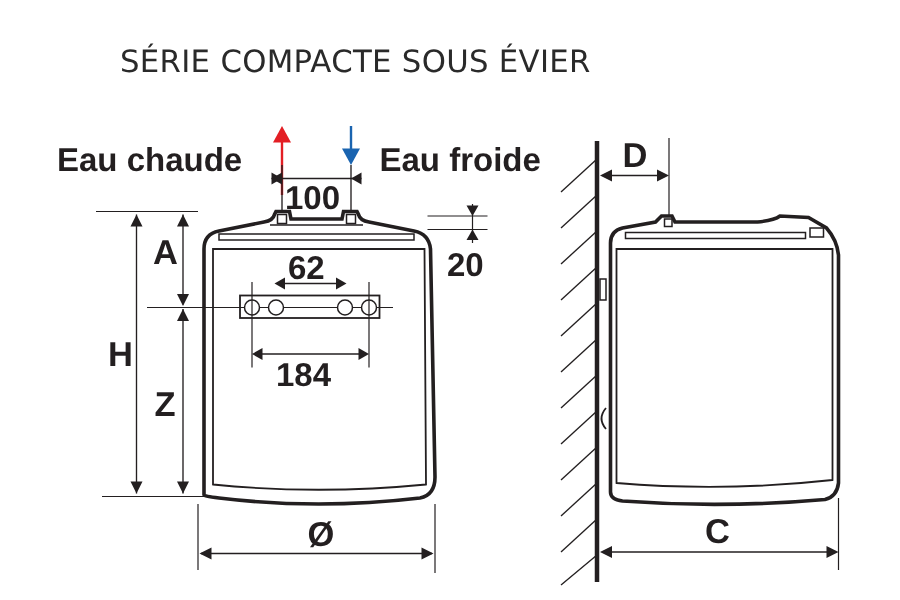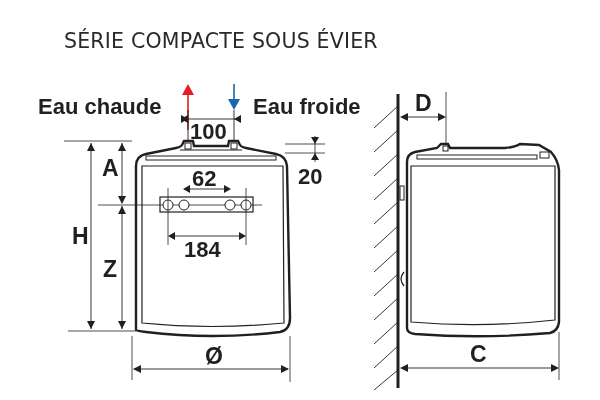--- a/index.html
+++ b/index.html
@@ -1,17 +1,17 @@
 <!DOCTYPE html>
 <html><head>
   <meta charset="utf-8">
   <style>
     html, body { margin: 0; padding: 0; background: #ffffff; }
     body { width: 600px; height: 400px; position: relative; overflow: hidden; font-family: "DejaVu Sans", sans-serif; }
-    .title { position: absolute; left: 0; top: 29px; width: 600px; padding-left: 64px; box-sizing: border-box; font-family: "DejaVu Sans", sans-serif; font-size: 20.5px; color: #2a2a2a; letter-spacing: 0.2px; font-weight: normal; }
+    .title { position: absolute; left: 0; top: 29px; width: 600px; padding-left: 80px; box-sizing: border-box; font-family: "DejaVu Sans", sans-serif; font-size: 20.5px; color: #2a2a2a; letter-spacing: 0.2px; font-weight: normal; }
     svg { position: absolute; left: 0; top: 0; }
     .lbl { font-family: "Liberation Sans", sans-serif; font-weight: bold; fill: #231f20; }
     .lbl-big { font-size: 23px; }
     .lbl-num { font-size: 22px; }
     .lbl-water { font-size: 22px; }
   </style>
 </head>
 <body>
 
 <div class="title">SÉRIE COMPACTE SOUS ÉVIER</div>

